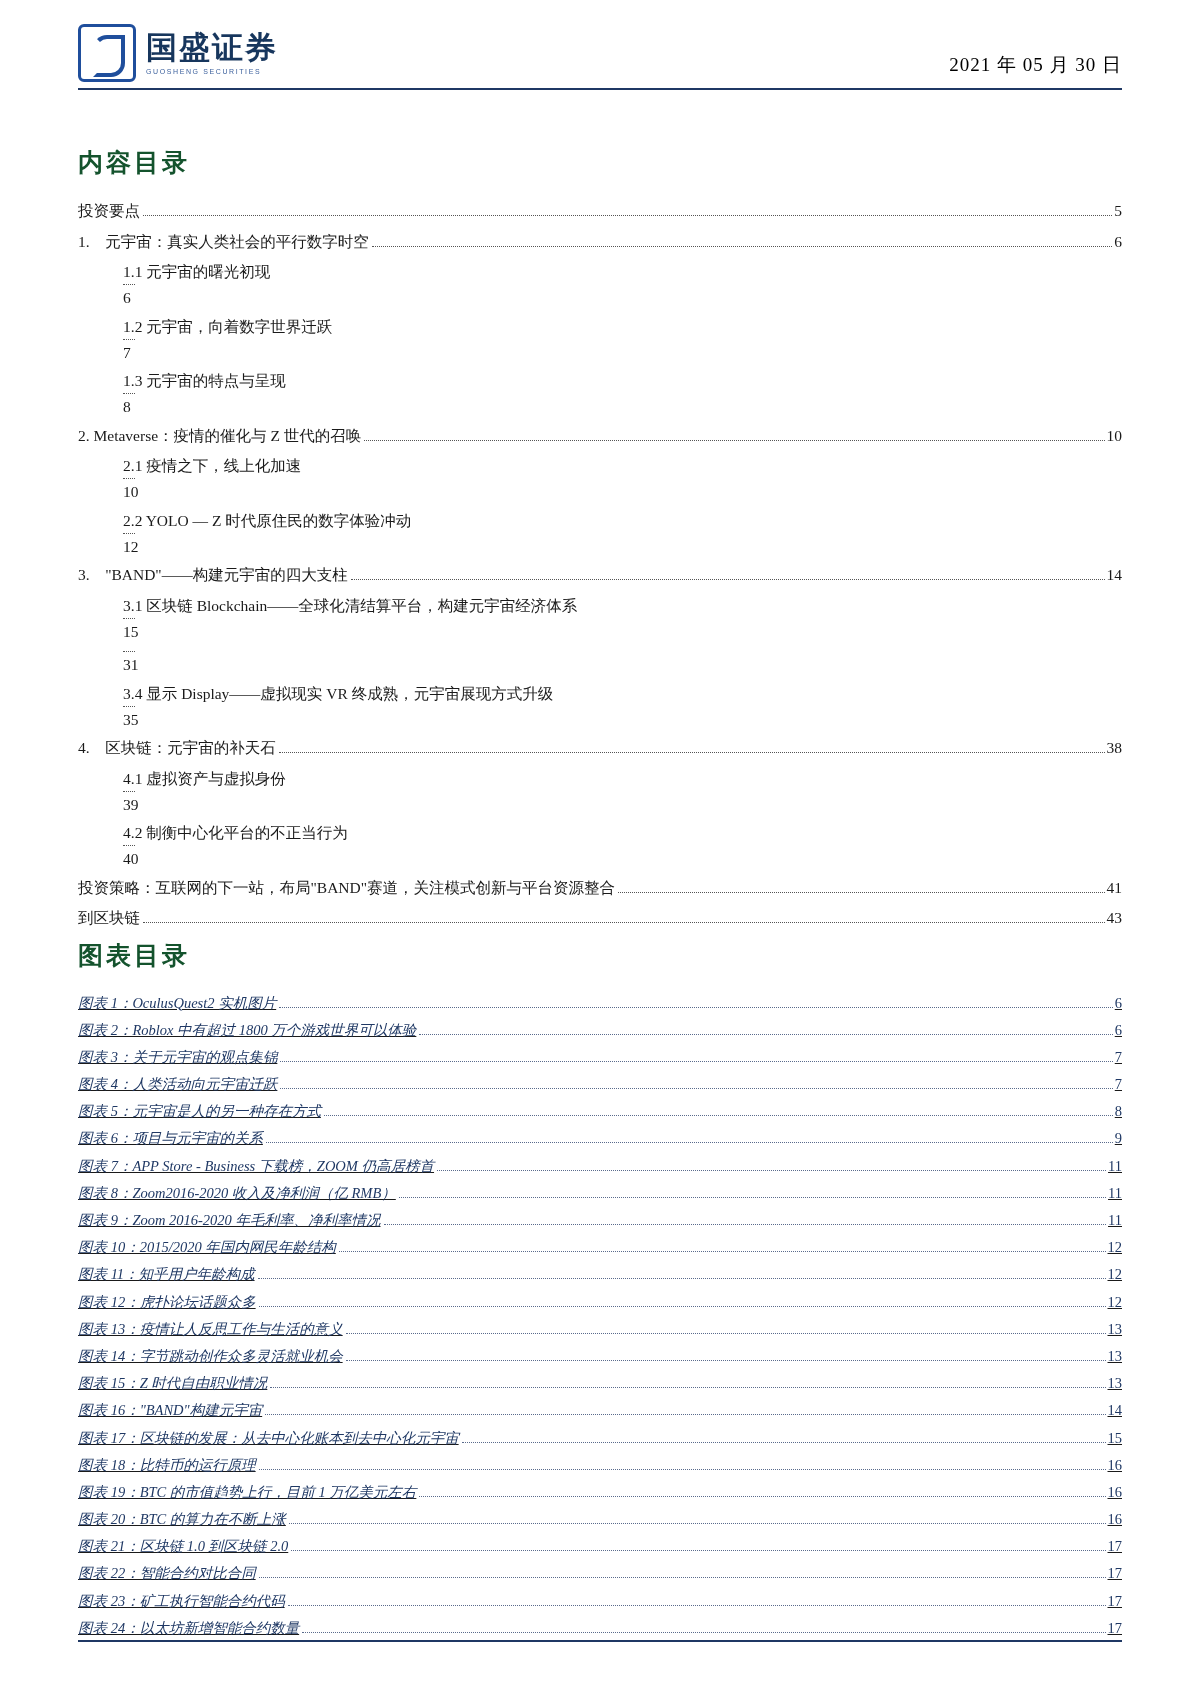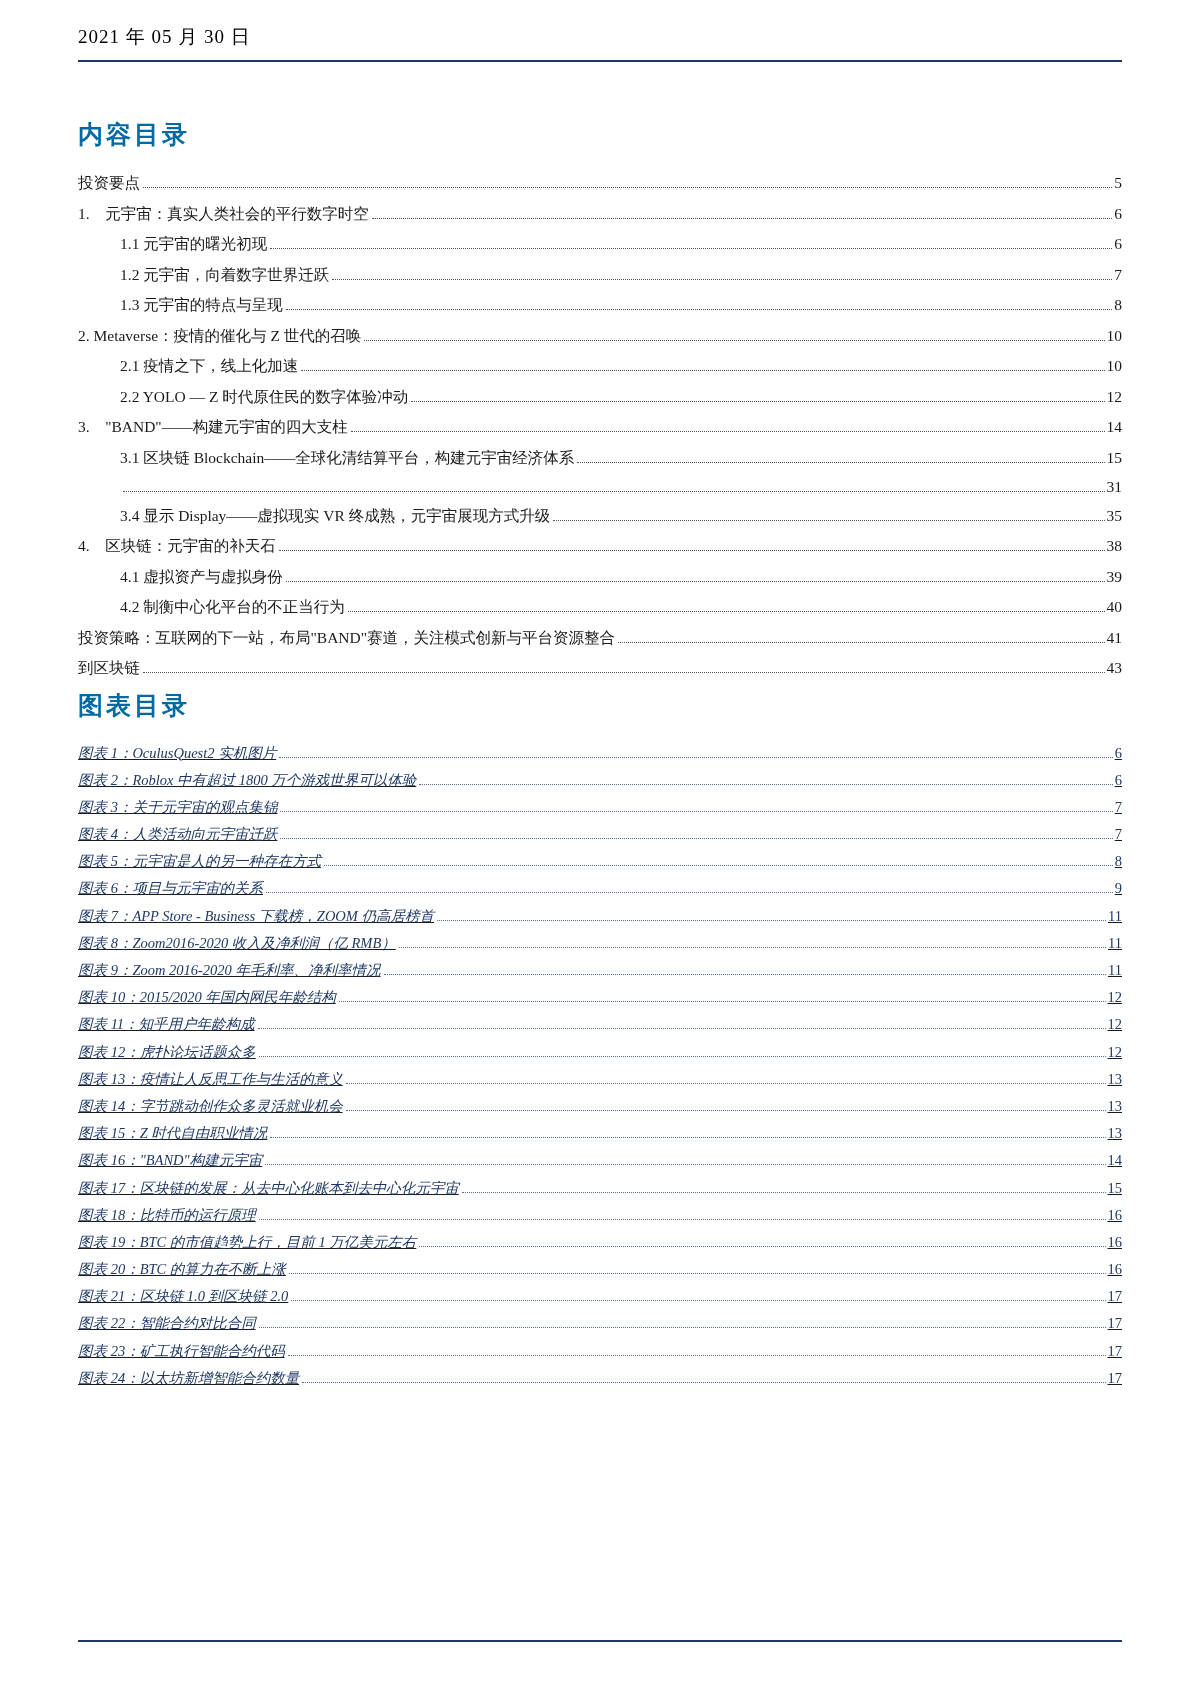--- a/index.html
+++ b/index.html
@@ -81,21 +81,21 @@
     color: #000;
     padding-bottom: 4px;
     letter-spacing: 1px;
   }
 
   
   .section-title {
     font-family: "Liberation Serif", serif;
     font-size: 25px;
     font-weight: bold;
-    color: #0369a1;
+    color: #14532d;
     letter-spacing: 3px;
   }
   #toc-title { margin-top: 56px; }
   #fig-title { }
 
   
   .toc-list {
     margin-top: 22px;
   }
   .toc-row {
@@ -115,21 +115,21 @@
     margin: 0 2px 4px 3px;
     height: 1px;
     min-width: 12px;
   }
   .toc-row .pg {
     font-family: "Liberation Serif", serif;
     font-size: 15.5px;
     color: #1a1a1a;
   }
   .lvl-0 { padding-left: 0; }
-  .lvl-2 { padding-left: 42px; }
+  .lvl-2 { padding-left: 42px; flex-direction: column; }
 
   
   .fig-list {
     margin-top: 22px;
     text-decoration: underline;
   }
   .fig-row {
     display: flex;
     align-items: baseline;
     font-size: 14.5px;
@@ -163,20 +163,27 @@
     bottom: 56px;
     border-bottom: 2px solid #1f3864;
   }
 </style>
 </head>
 <body>
 
 <div class="page">
 
   <div class="header">
+    <div class="logo-wrap">
+      <div class="logo-mark"></div>
+      <div class="logo-text">
+        <div class="logo-cn">国盛证券</div>
+        <div class="logo-en">GUOSHENG SECURITIES</div>
+      </div>
+    </div>
     <div class="header-date">2021 年 05 月 30 日</div>
   </div>
 
   <div class="section-title" id="toc-title">内容目录</div>
 
   <div class="toc-list">
       <div class="toc-row lvl-0">
         <span class="lbl">投资要点</span>
         <span class="dots"></span>
         <span class="pg">5</span>

